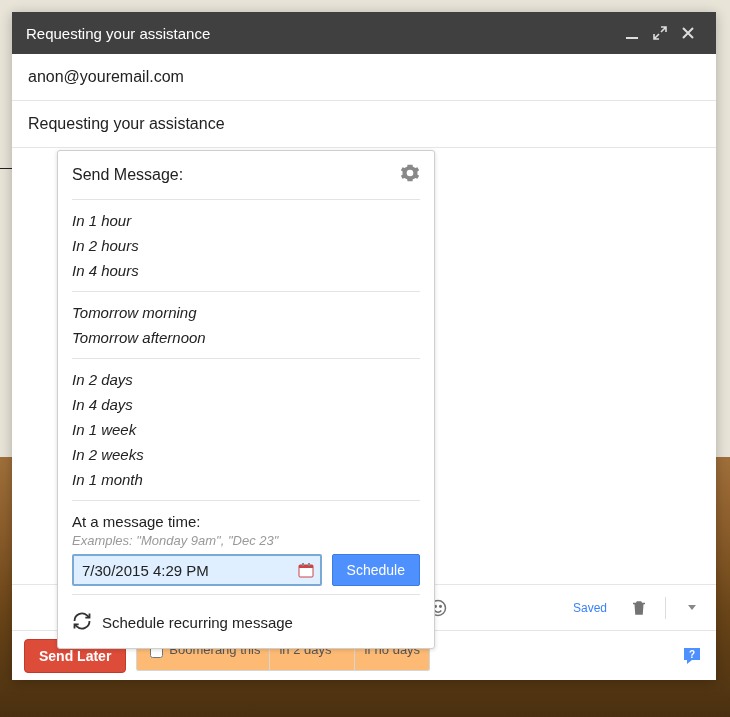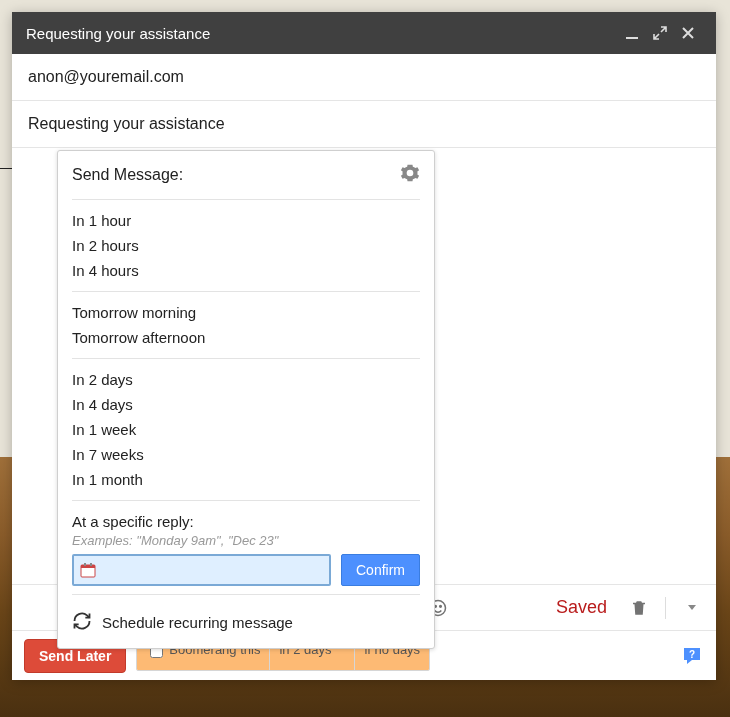--- a/index.html
+++ b/index.html
@@ -79,22 +79,22 @@
   .format-bar .spacer { flex: 1; }
   .fmt-icon {
     color: #737373;
     cursor: pointer;
     display: flex;
     align-items: center;
     justify-content: center;
     width: 24px; height: 24px;
   }
   .saved-text {
-    color: #b91c1c;
-    font-size: 18px;
+    color: #3b82f6;
+    font-size: 12px;
     margin-right: 6px;
   }
   .caret-down {
     width: 0; height: 0;
     border-left: 4px solid transparent;
     border-right: 4px solid transparent;
     border-top: 5px solid #888;
   }
   .send-bar {
     border-top: 1px solid #e5e5e5;
@@ -165,21 +165,21 @@
     flex: 1;
     font-size: 16px;
     color: #222;
   }
   .gear-icon { color: #888; cursor:pointer; }
   .pop-divider {
     border: none;
     border-top: 1px solid #e3e3e3;
     margin: 4px 0;
   }
-  .pop-list { padding: 4px 0; }
+  .pop-list { padding: 4px 0; font-style: italic; }
   .pop-item {
     font-size: 15px;
     color: #222;
     padding: 4px 0;
     cursor: pointer;
   }
   .specific-label {
     font-size: 15px;
     color: #222;
     padding-top: 8px;
@@ -345,39 +345,40 @@
   <div class="pop-list">
     <div class="pop-item">Tomorrow morning</div>
     <div class="pop-item">Tomorrow afternoon</div>
   </div>
   <hr class="pop-divider">
 
   <div class="pop-list">
     <div class="pop-item">In 2 days</div>
     <div class="pop-item">In 4 days</div>
     <div class="pop-item">In 1 week</div>
-    <div class="pop-item">In 7 weeks</div>
+    <div class="pop-item">In 2 weeks</div>
     <div class="pop-item">In 1 month</div>
   </div>
   <hr class="pop-divider">
 
-  <div class="specific-label">At a specific reply:</div>
+  <div class="specific-label">At a message time:</div>
   <div class="examples">Examples: "Monday 9am", "Dec 23"</div>
   <div class="time-row">
     <div class="time-input-wrap">
+      <input class="time-input" type="text" value="7/30/2015 4:29 PM" style="">
       <div class="cal-icon">
         <svg width="16" height="16" viewBox="0 0 16 16">
           <rect x="1" y="3" width="14" height="12" rx="1" fill="#fff" stroke="#c44" stroke-width="1"></rect>
           <rect x="1" y="3" width="14" height="3" fill="#c44"></rect>
           <rect x="4" y="1" width="2" height="3" fill="#888"></rect>
           <rect x="10" y="1" width="2" height="3" fill="#888"></rect>
         </svg>
       </div>
     </div>
-    <button class="confirm-btn">Confirm</button>
+    <button class="confirm-btn">Schedule</button>
   </div>
   <hr class="pop-divider">
 
   <div class="recurring-row">
     <div>
       <svg width="20" height="20" viewBox="0 0 24 24" fill="none" stroke="#333" stroke-width="2.2">
         <path d="M3 12a9 9 0 0 1 15-6.7L21 8"></path>
         <path d="M21 3v5h-5"></path>
         <path d="M21 12a9 9 0 0 1-15 6.7L3 16"></path>
         <path d="M3 21v-5h5"></path>

